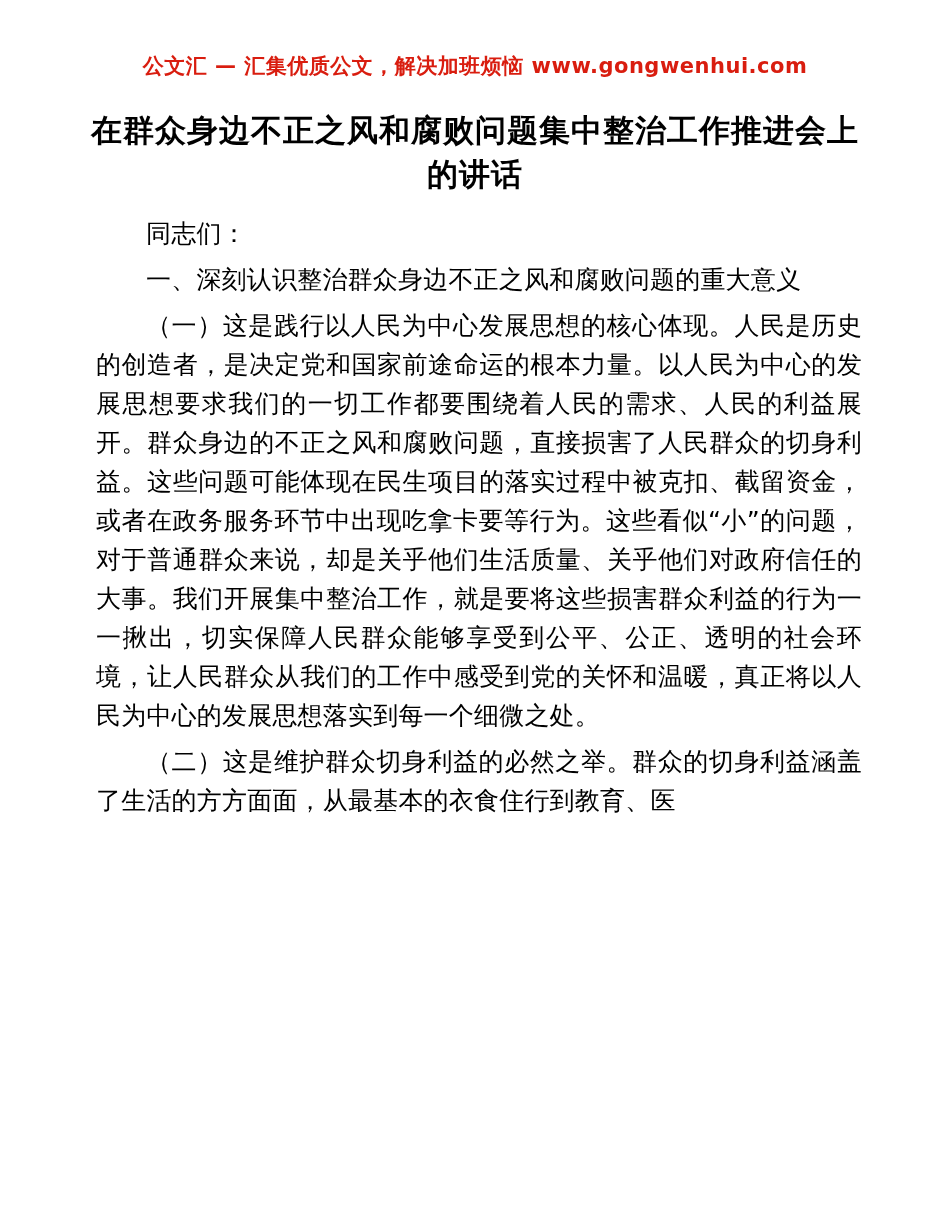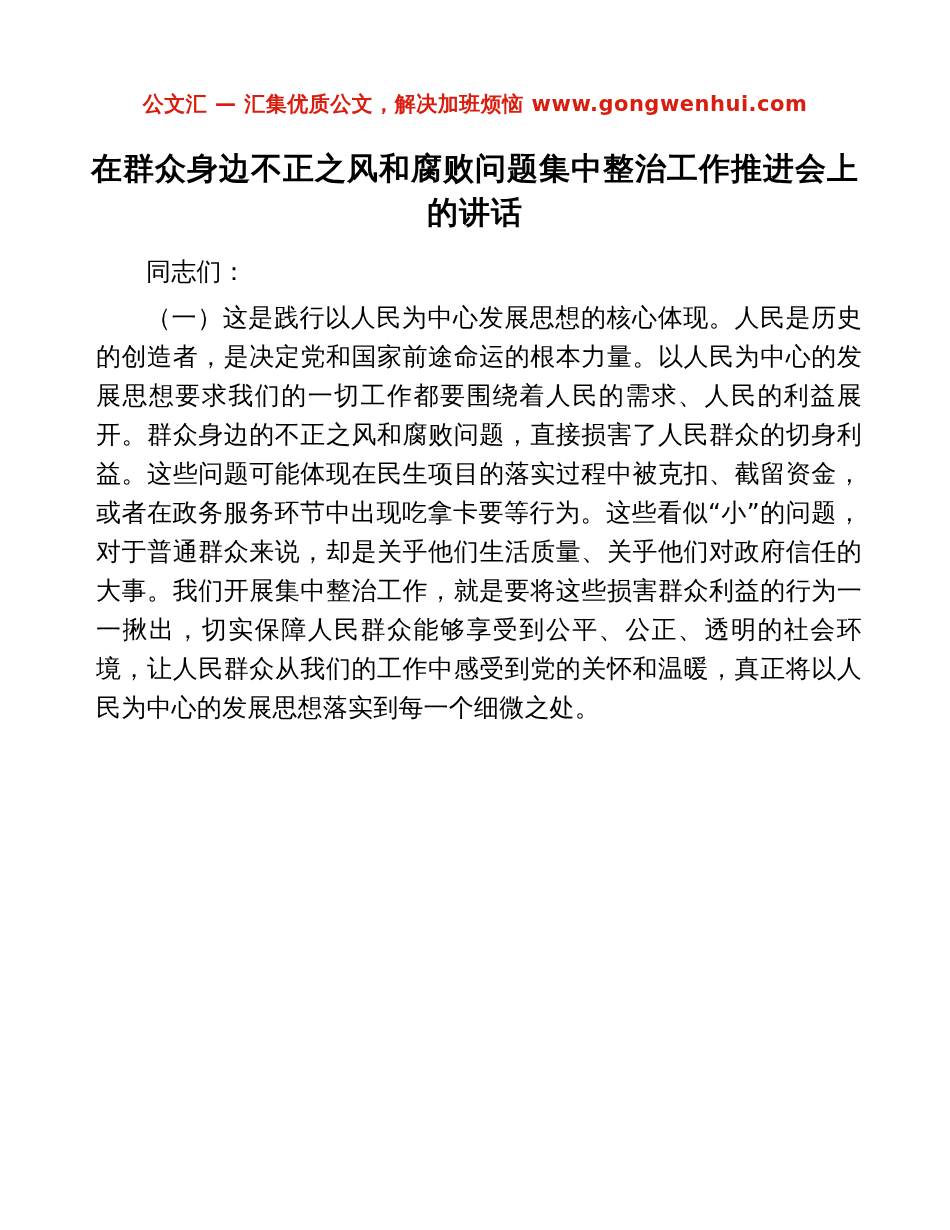--- a/index.html
+++ b/index.html
@@ -21,21 +21,20 @@
   }
   .watermark {
     text-align: center;
     color: #d91d0f;
     font-size: 21px;
     font-weight: bold;
     letter-spacing: 0.5px;
     padding-top: 52px;
     padding-bottom: 6px;
     white-space: nowrap;
-    margin-top: 38px;
   }
   .doc-title {
     text-align: center;
     font-size: 31px;
     font-weight: bold;
     color: #000000;
     line-height: 1.42;
     margin-top: 22px;
     margin-bottom: 18px;
     letter-spacing: 1px;
@@ -57,16 +56,18 @@
 <body>
 
 <div class="page">
 
   <div class="watermark">公文汇 — 汇集优质公文，解决加班烦恼 www.gongwenhui.com</div>
 
   <h1 class="doc-title">在群众身边不正之风和腐败问题集中整治工作推进会上的讲话</h1>
 
   <div class="body-text">
     <p class="para indent">同志们：</p>
+    <p class="para indent">一、深刻认识整治群众身边不正之风和腐败问题的重大意义</p>
     <p class="para indent">（一）这是践行以人民为中心发展思想的核心体现。人民是历史的创造者，是决定党和国家前途命运的根本力量。以人民为中心的发展思想要求我们的一切工作都要围绕着人民的需求、人民的利益展开。群众身边的不正之风和腐败问题，直接损害了人民群众的切身利益。这些问题可能体现在民生项目的落实过程中被克扣、截留资金，或者在政务服务环节中出现吃拿卡要等行为。这些看似“小”的问题，对于普通群众来说，却是关乎他们生活质量、关乎他们对政府信任的大事。我们开展集中整治工作，就是要将这些损害群众利益的行为一一揪出，切实保障人民群众能够享受到公平、公正、透明的社会环境，让人民群众从我们的工作中感受到党的关怀和温暖，真正将以人民为中心的发展思想落实到每一个细微之处。</p>
+    <p class="para indent">（二）这是维护群众切身利益的必然之举。群众的切身利益涵盖了生活的方方面面，从最基本的衣食住行到教育、医</p>
   </div>
 
 </div>
 
 </body></html>

